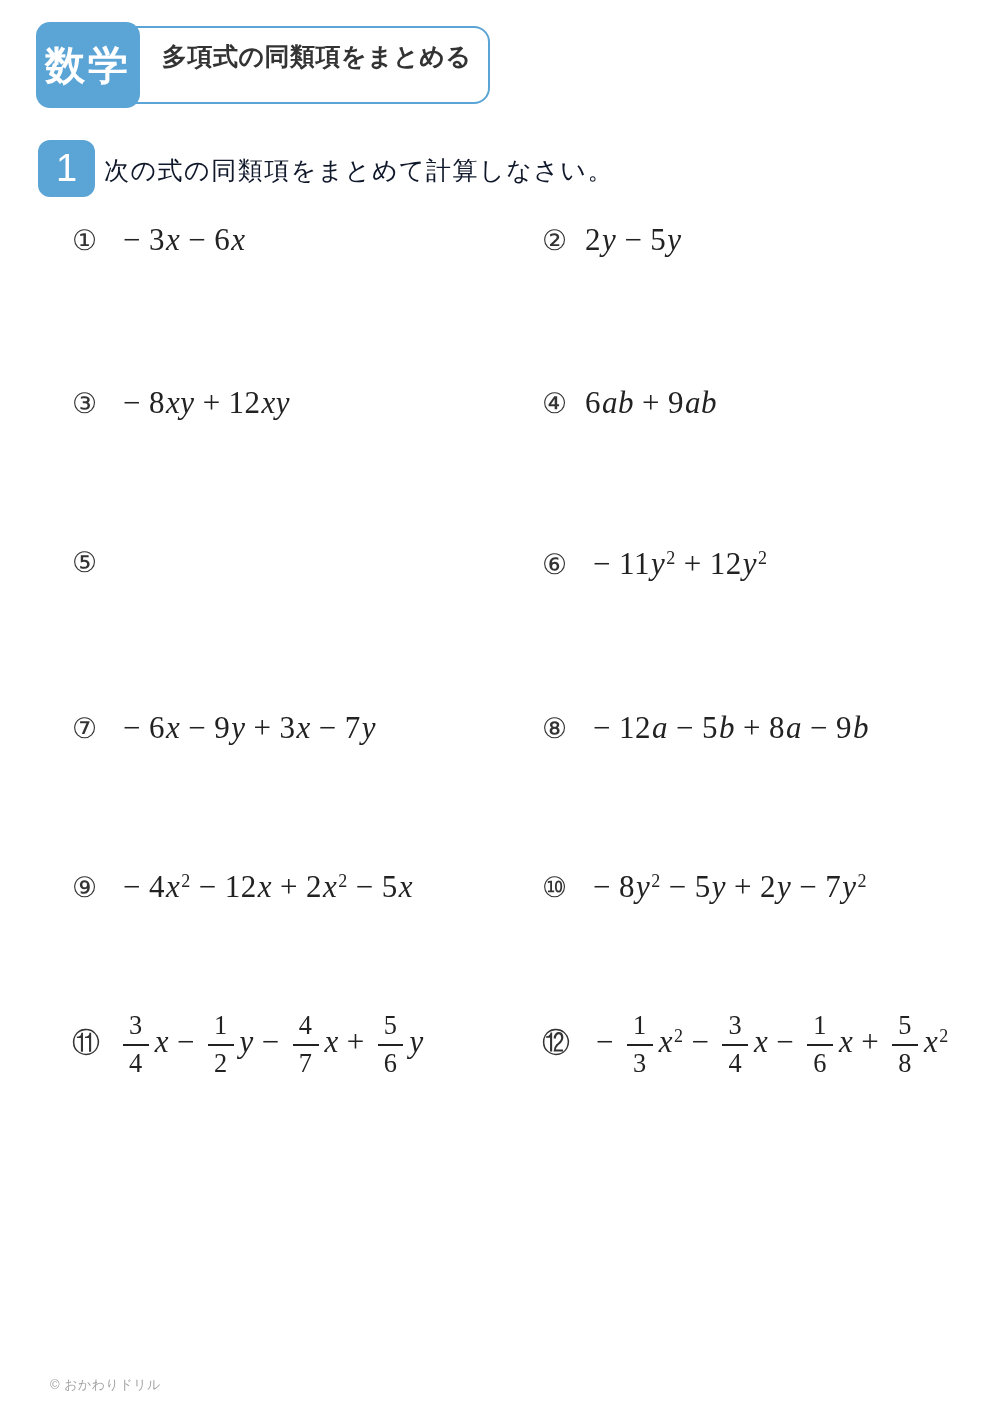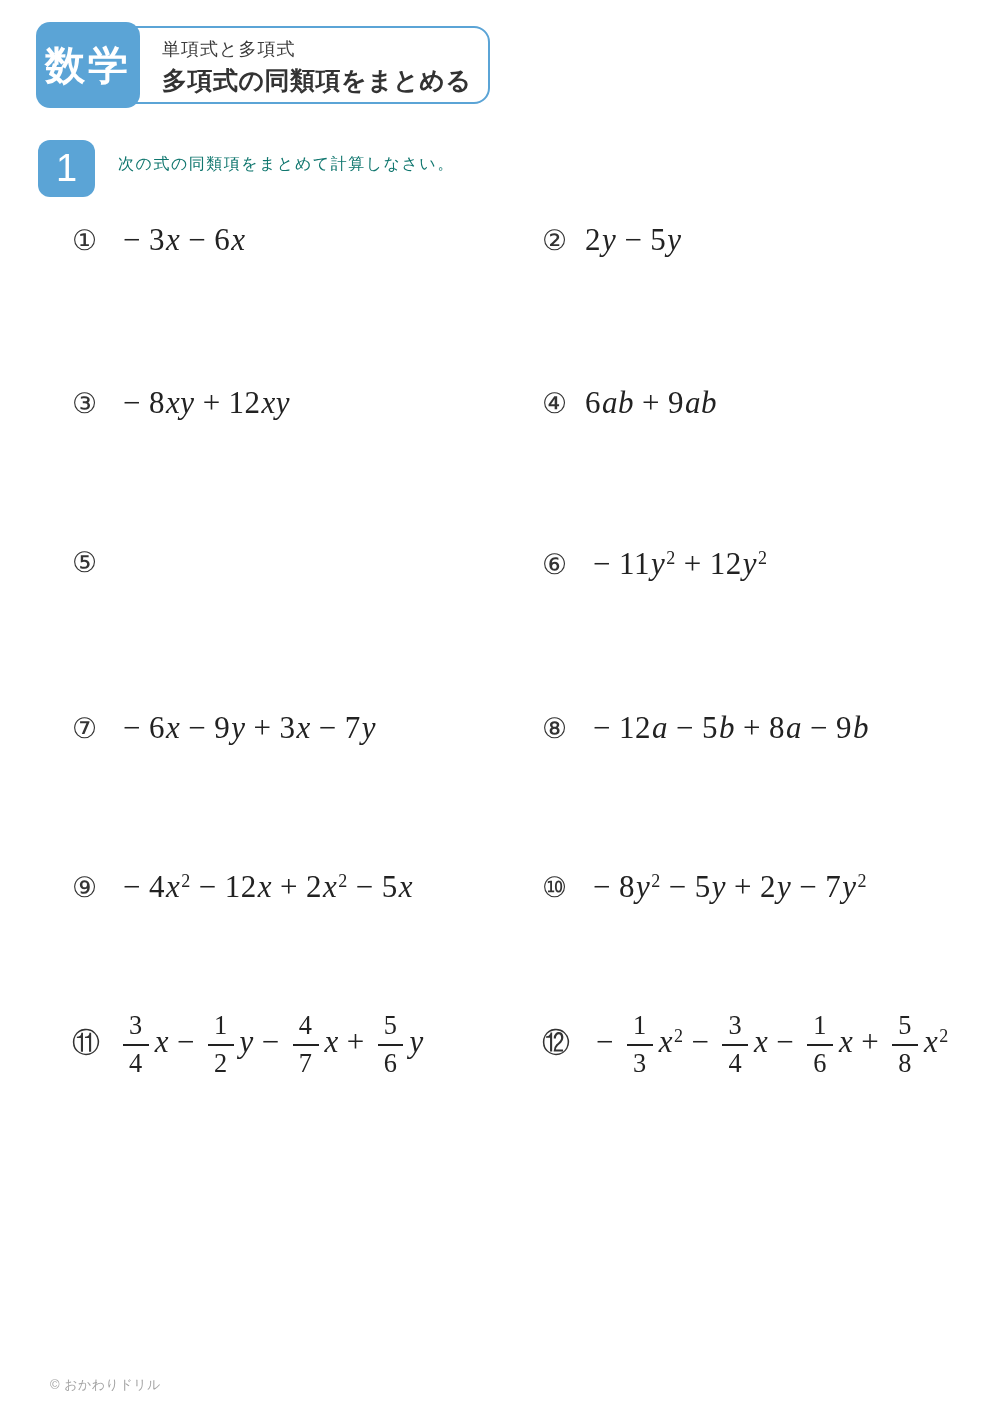--- a/index.html
+++ b/index.html
@@ -19,23 +19,23 @@
   .title-box .title{font-size:25px;font-weight:600;color:#333;margin-top:3px;letter-spacing:0.5px;font-family:Liberation Serif, serif;}
   .subject-badge{position:absolute;left:36px;top:22px;width:104px;height:86px;
                  background:var(--accent);border-radius:14px;
                  display:flex;align-items:center;justify-content:center;
                  color:#fff;font-size:40px;font-weight:600;letter-spacing:3px;}
 
   
   .qnum-badge{position:absolute;left:38px;top:140px;width:57px;height:57px;border-radius:12px;
               background:var(--accent);color:#fff;display:flex;align-items:center;justify-content:center;
               font-size:38px;font-weight:500;}
-  .instruction{position:absolute;left:118px;top:154px;
+  .instruction{position:absolute;left:104px;top:154px;
                font-family:"Liberation Serif","DejaVu Serif",serif;
-               font-size:16px;color:#0f766e;letter-spacing:1.5px;}
+               font-size:25px;color:#0f172a;letter-spacing:1.5px;}
 
   
   #problems{position:absolute;left:0;top:0;width:100%;height:100%;}
   .prob-row{position:absolute;left:72px;right:30px;display:grid;grid-template-columns:470px 1fr;}
   .prob-row:nth-child(1){top:222px;}
   .prob-row:nth-child(2){top:385px;}
   .prob-row:nth-child(3){top:546px;}
   .prob-row:nth-child(4){top:710px;}
   .prob-row:nth-child(5){top:869px;}
   .prob-row:nth-child(6){top:1012px;}
@@ -55,21 +55,20 @@
   .footer{position:absolute;left:50px;right:34px;top:1376px;
           display:flex;justify-content:space-between;
           font-size:13px;color:var(--muted);letter-spacing:0.5px;}
 </style>
 </head>
 <body>
 
 <div class="page">
 
   <div class="title-box">
-    <div class="subtitle">単項式と多項式</div>
     <div class="title">多項式の同類項をまとめる</div>
   </div>
   <div class="subject-badge">
     <span>数学</span>
   </div>
 
   <div class="qnum-badge">1</div>
   <div class="instruction">次の式の同類項をまとめて計算しなさい。</div>
 
   <div id="problems">

